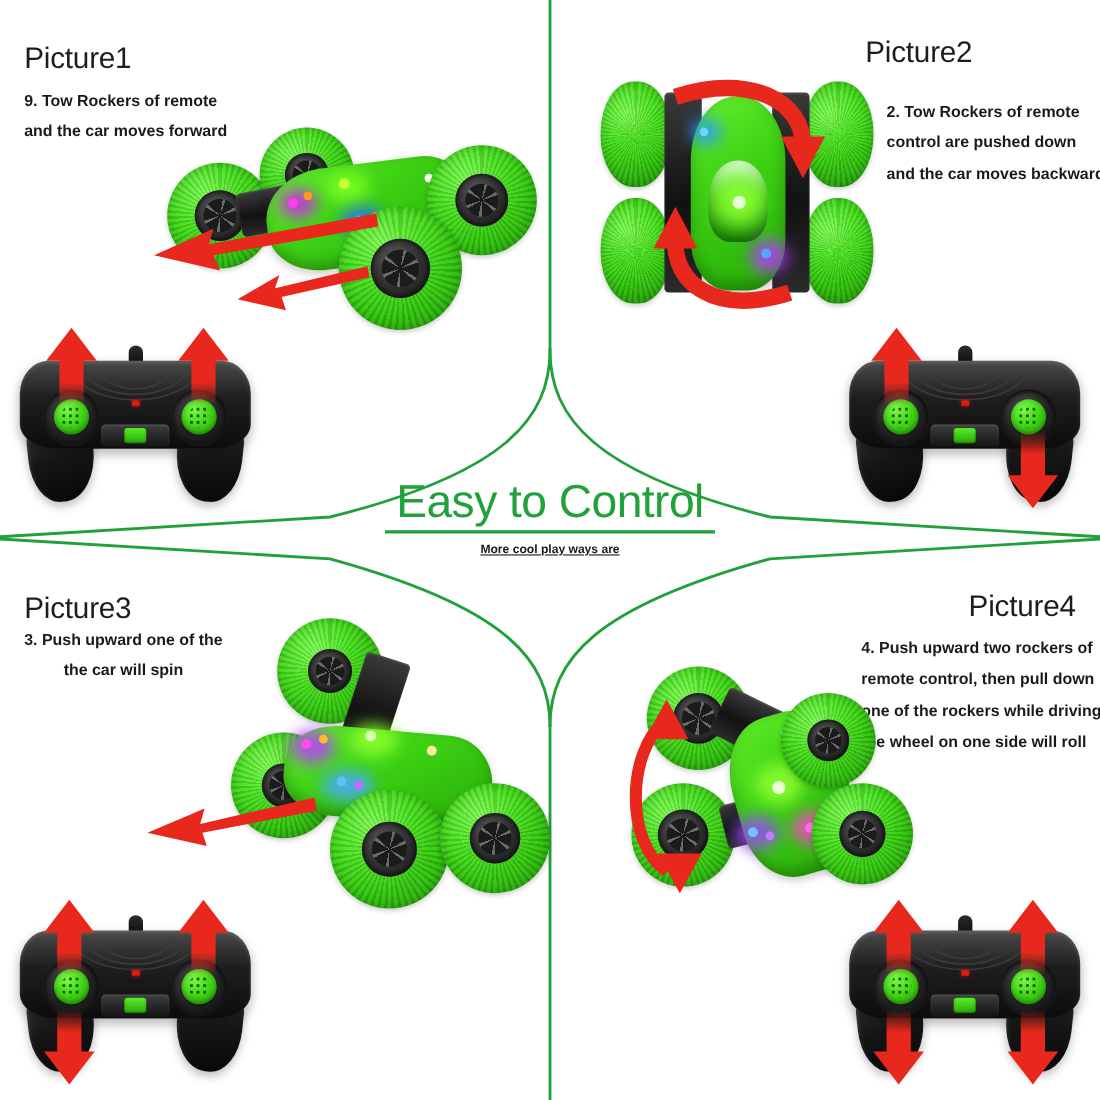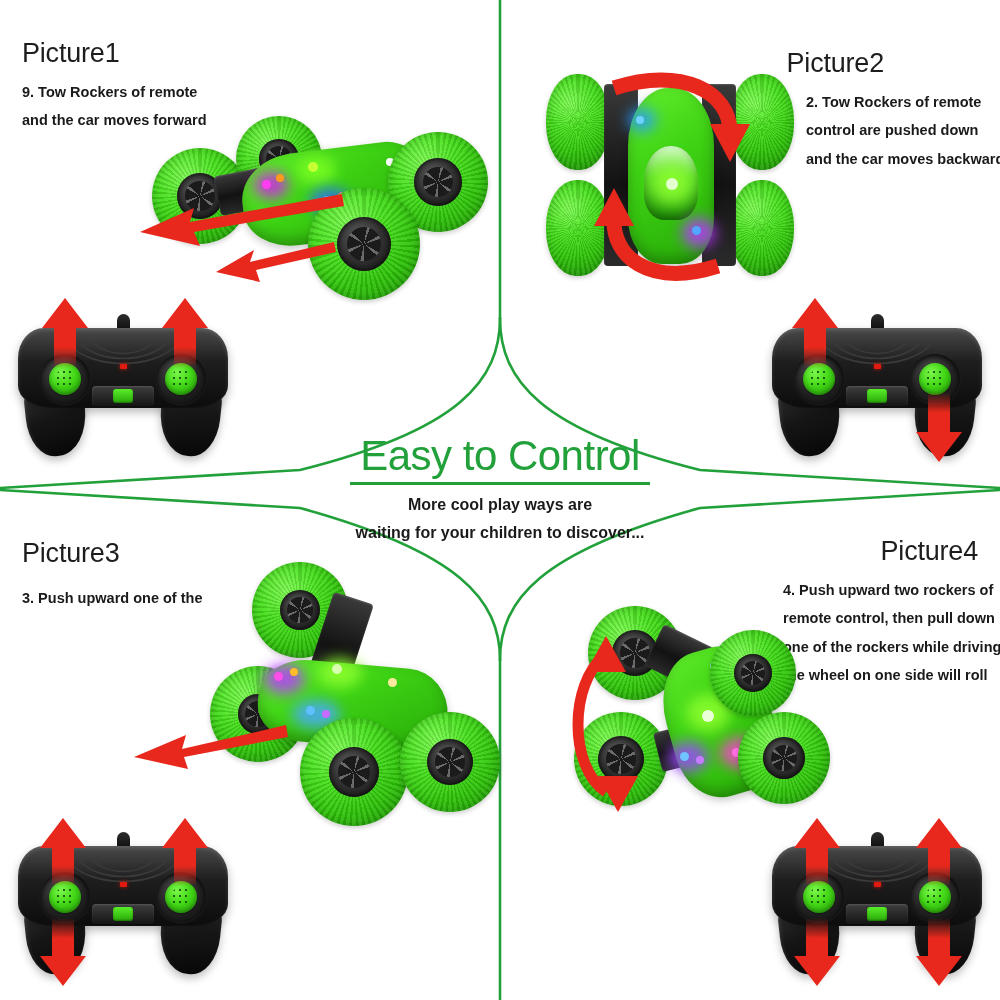--- a/index.html
+++ b/index.html
@@ -37,24 +37,24 @@
     font-size: 14.5px;
     font-weight: 600;
     color: #1a1a1a;
     line-height: 1.95;
     white-space: nowrap;
   }
   .panel-body.right { text-align: left; }
 
   #t1-title { left: 22px;  top: 38px; }
   #t1-body  { left: 22px;  top: 78px; }
-  #t2-title { left: 884px; top: 48px; transform: translateX(-100%); }
+  #t2-title { left: 884px; top: 32px; transform: translateX(-100%); }
   #t2-body  { left: 806px; top: 88px; }
   #t3-title { left: 22px;  top: 538px; }
-  #t3-body  { left: 22px;  top: 584px; text-align: center; }
+  #t3-body  { left: 22px;  top: 568px; text-align: center; }
   #t4-title { left: 978px; top: 536px; transform: translateX(-100%); }
   #t4-body  { left: 783px; top: 576px; }
 
   
   #center-block {
     position: absolute;
     left: 500px; top: 434px;
     transform: translateX(-50%);
     text-align: center;
     width: 400px;
@@ -66,25 +66,26 @@
     line-height: 1.05;
     letter-spacing: -0.5px;
     white-space: nowrap;
   }
   #center-rule {
     width: 300px; height: 3px;
     background: #22a13a;
     margin: 4px auto 6px auto;
   }
   #center-sub {
-    font-size: 16px;
+    font-size: 11px;
     font-weight: 600;
     color: #1a1a1a;
     line-height: 1.75;
     white-space: nowrap;
+    text-decoration: underline;
   }
 
   
   .scene { position: absolute; }
 
   
   .car { position: absolute; }
   .tyre {
     position: absolute;
     border-radius: 50%;
@@ -422,27 +423,27 @@
     </defs>
     <path d="M43,2 L66,32 L54,32 L54,72 L32,72 L32,32 L20,32 Z" fill="url(#fadeUp2)"></path>
     <path d="M167,166 L144,136 L156,136 L156,96 L178,96 L178,136 L190,136 Z" fill="url(#fadeDown2)"></path>
   </svg>
 
   <div id="center-block">
     <div id="center-heading">Easy to Control</div>
     <div id="center-rule"></div>
     <div id="center-sub">
       <div>More cool play ways are</div>
-      <div>waiting for your children to discover...</div>
     </div>
   </div>
 
   <div class="panel-title" id="t3-title">Picture3</div>
   <div class="panel-body" id="t3-body">
     <div>3. Push upward one of the</div>
+    <div>the car will spin</div>
   </div>
 
   <div class="scene car" style="left:210px; top:560px; width:300px; height:270px;">
 
     <div class="tyre" style="left:42px; top:2px; width:96px; height:96px;">
       <div class="hub" style="width:40px;height:40px;"></div>
     </div>
 
     <div class="chassis-bar" style="left:108px; top:36px; width:42px; height:96px; transform:rotate(18deg);"></div>
 

